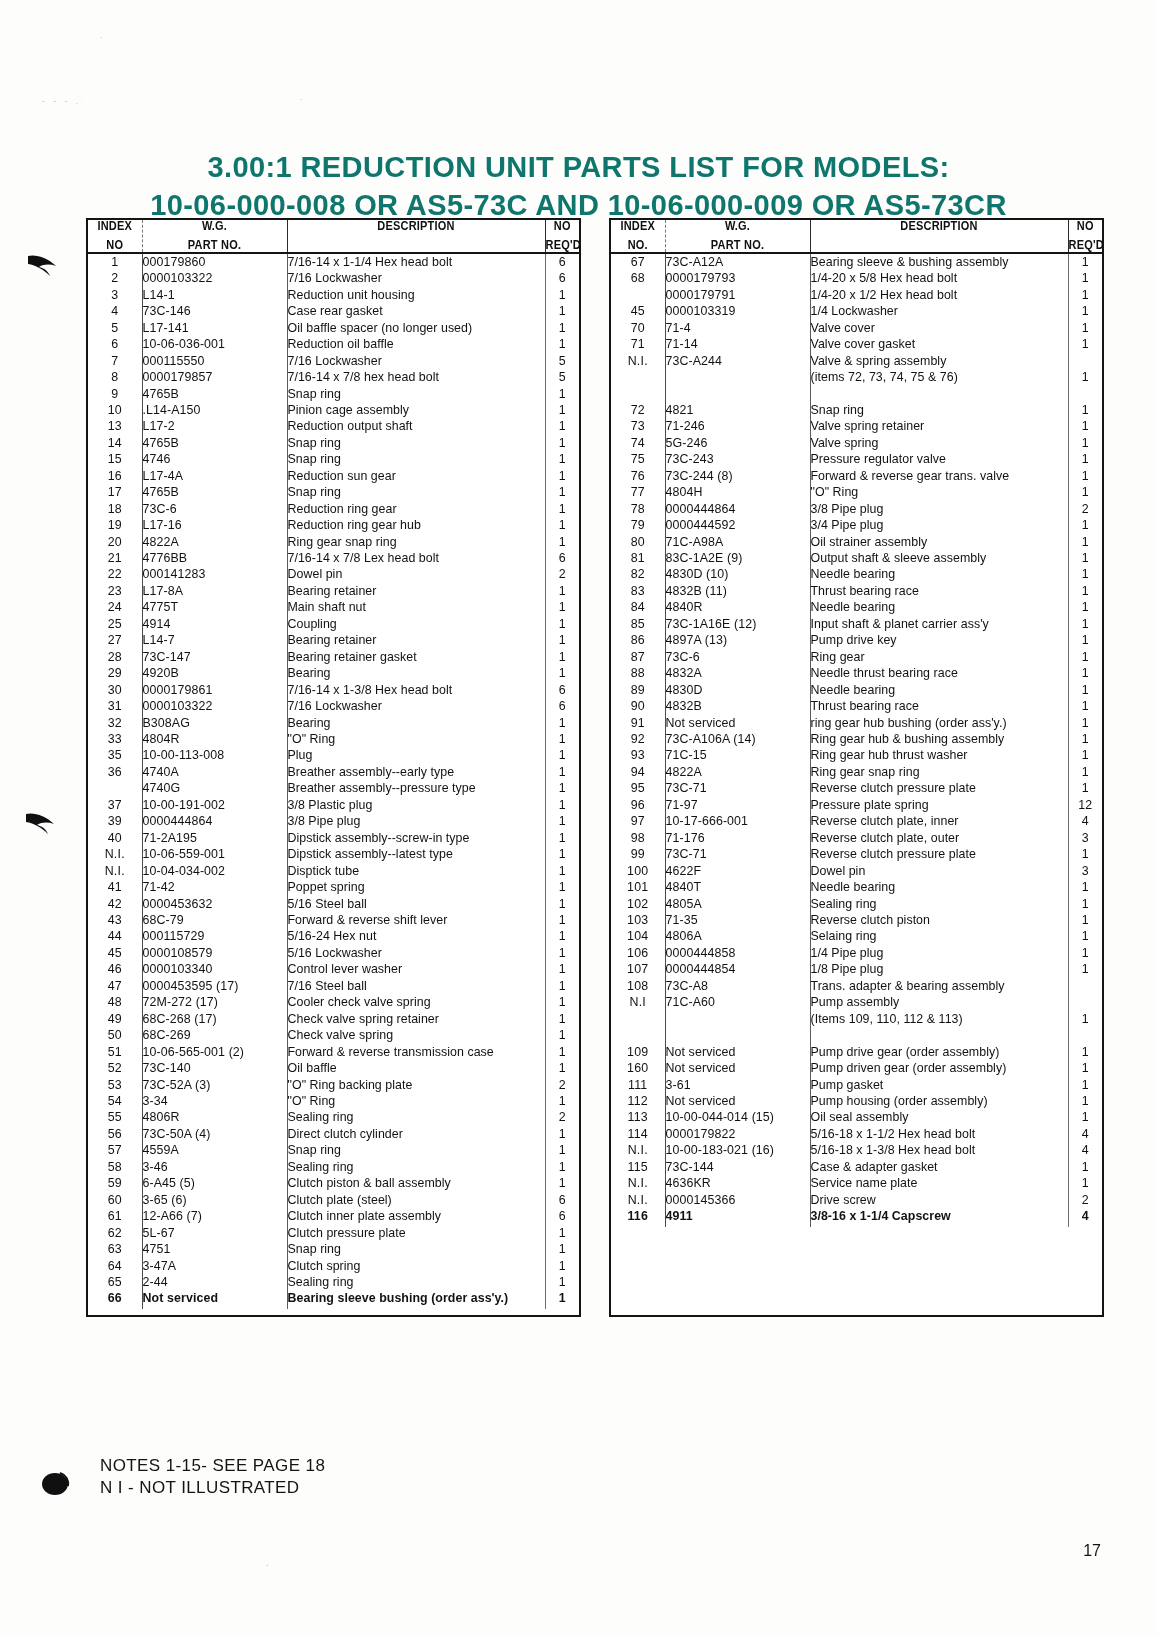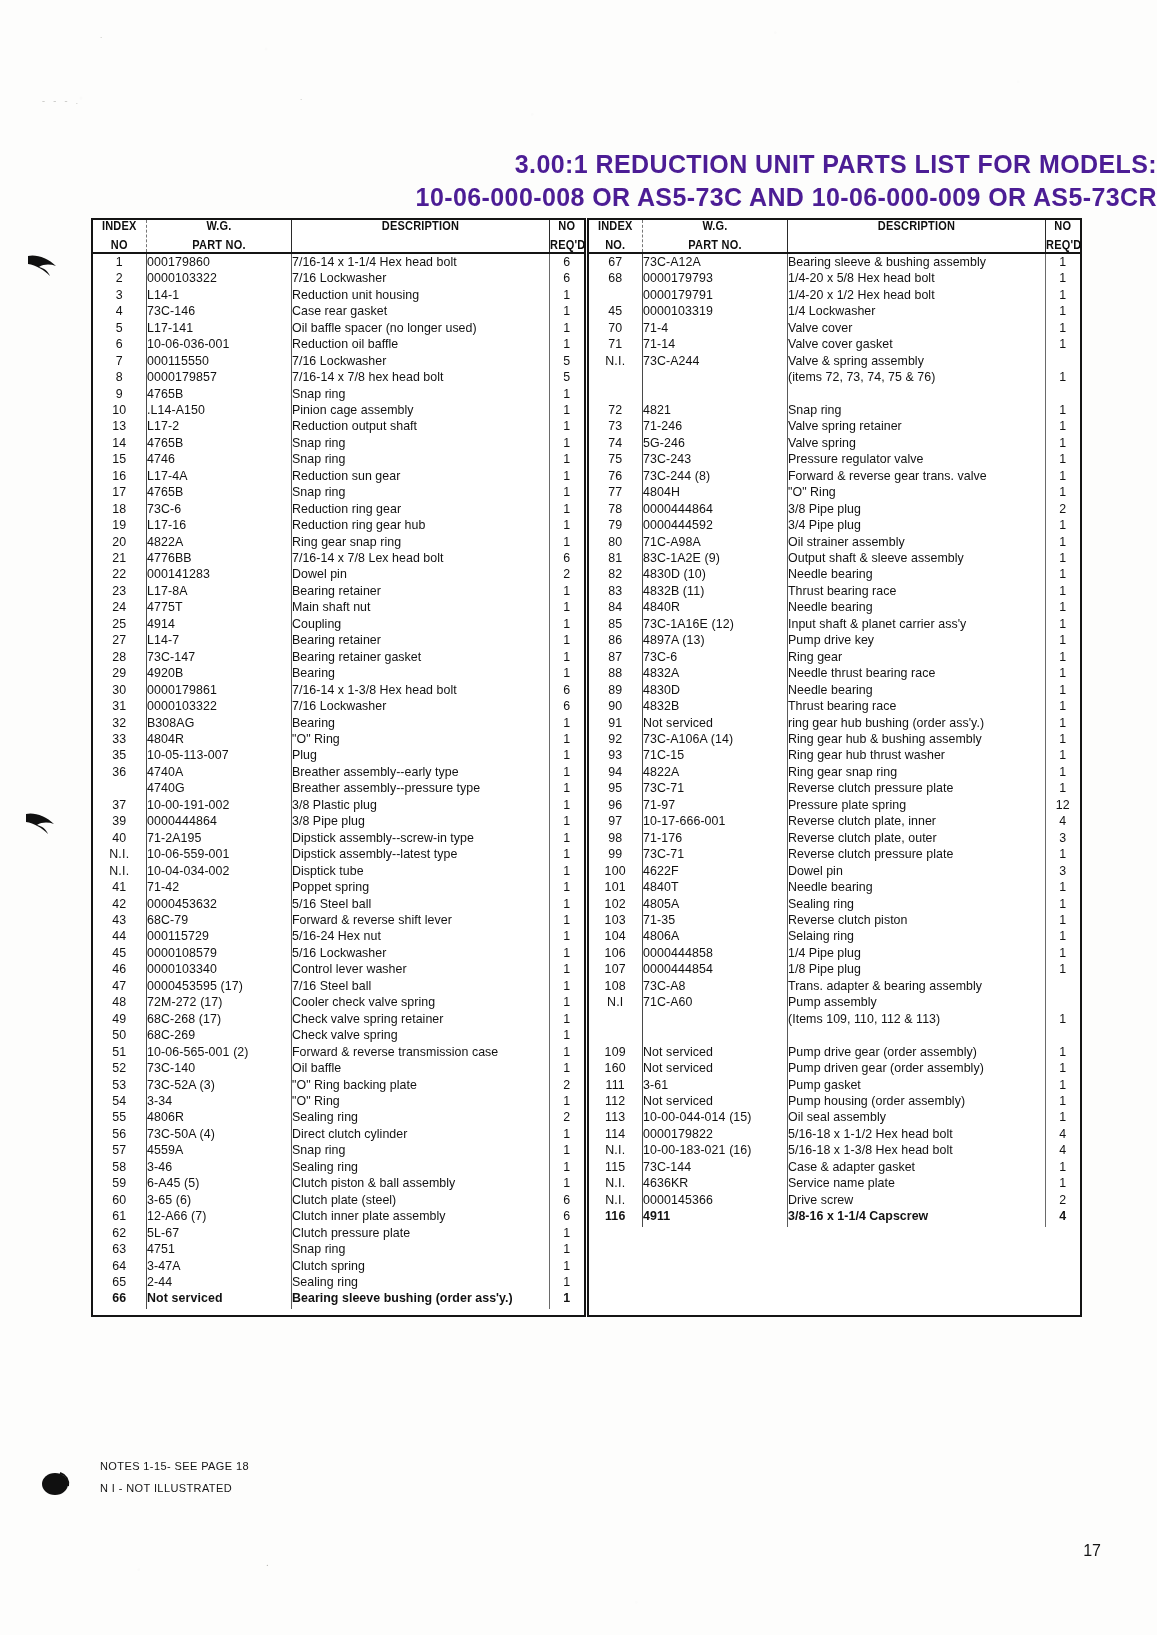--- a/index.html
+++ b/index.html
@@ -56,37 +56,35 @@
   
   .title-block {
     position: absolute;
     left: 0; right: 0;
     top: 148px;
     text-align: center;
   }
   .title-line {
     font-family: "Liberation Sans", sans-serif;
     font-weight: bold;
-    font-size: 25px;
+    font-size: 29px;
     letter-spacing: .4px;
-    color: #4c1d95;
+    color: #0f766e;
     line-height: 1.32;
     white-space: nowrap;
-    text-align: right;
   }
 
   
   .tables {
     position: absolute;
     left: 86px;
     top: 218px;
     width: 1000px;
     display: flex;
-    gap: 1px;
-    justify-content: center;
+    gap: 28px;
   }
   .tbl-wrap {
     width: 491px;
     border: 2px solid #141414;
     background: #fff;
     position: relative;
   }
   table.parts {
     width: 100%;
     border-collapse: collapse;
@@ -154,21 +152,21 @@
   tbody tr:last-child td { padding-bottom: 2px; font-weight: bold; }
 
   .tbl-pad { height: 6px; }
 
   
   .notes {
     position: absolute;
     left: 100px;
     top: 1455px;
     font-family: "Liberation Sans", sans-serif;
-    font-size: 11px;
+    font-size: 17px;
     line-height: 22px;
     color: #141414;
     letter-spacing: .4px;
   }
 
   .page-num {
     position: absolute;
     right: 56px;
     bottom: 75px;
     font-family: "Liberation Sans", sans-serif;
@@ -423,21 +421,21 @@
               <td class="qty">1</td>
             </tr>
             <tr>
               <td class="idx">33</td>
               <td class="part">4804R</td>
               <td class="desc">"O" Ring</td>
               <td class="qty">1</td>
             </tr>
             <tr>
               <td class="idx">35</td>
-              <td class="part">10-05-113-007</td>
+              <td class="part">10-00-113-008</td>
               <td class="desc">Plug</td>
               <td class="qty">1</td>
             </tr>
             <tr>
               <td class="idx">36</td>
               <td class="part">4740A</td>
               <td class="desc">Breather assembly--early type</td>
               <td class="qty">1</td>
             </tr>
             <tr>

